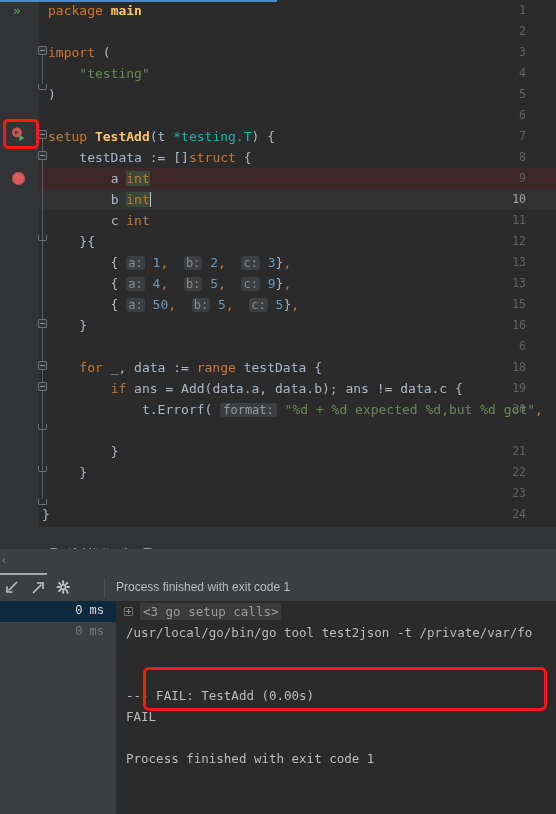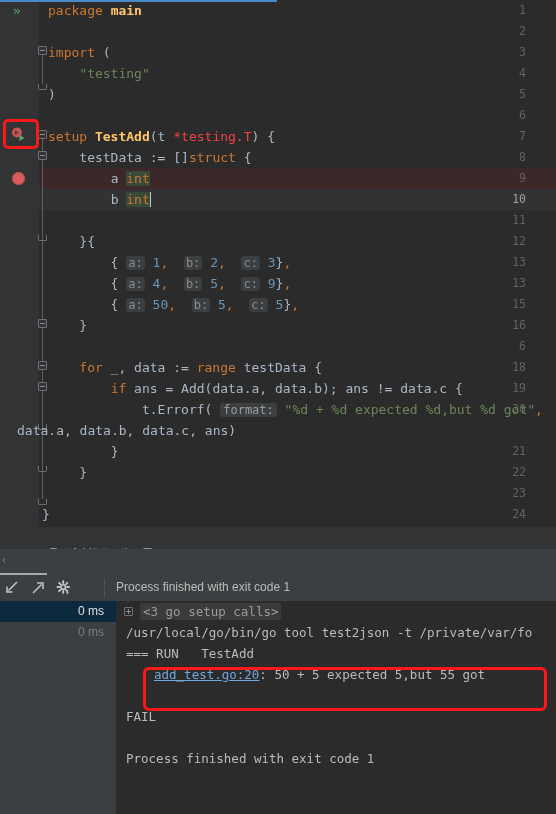--- a/index.html
+++ b/index.html
@@ -48,21 +48,21 @@
   .rowbg{position:absolute;left:0;width:556px;height:21px;}
   .bg-bp{background:#3c2729;}
   .bg-caret{background:#323232;}
 
   
   .kw{color:#cc7832;}
   .fn{color:#ffc66d;font-weight:bold;}
   .str{color:#6a8759;}
   .num{color:#6897bb;}
   .plain{color:#a9b7c6;}
-  .ttype{color:#ef4444;}
+  .ttype{color:#14b8a6;}
   .hintbox{background:#3b3f41;color:#8c8c8c;border-radius:3px;padding:0 2px;font-size:12px;}
   .hintfmt{background:#3b3f41;color:#9b9b9b;border-radius:3px;padding:0 3px;font-size:12px;}
   .hl-int{background:#3a4a3a;}
   .caret{display:inline-block;width:1px;height:15px;background:#c6c6c6;vertical-align:-3px;}
 
   
   .breadcrumb{position:absolute;left:0;top:527px;width:556px;height:22px;background:#313335;
               font-family:"Liberation Sans",sans-serif;font-size:11.5px;color:#a9a9a9;}
   .breadcrumb span{position:absolute;left:50px;top:19px;}
 
@@ -77,21 +77,21 @@
   .con-toolbar{position:absolute;left:0;top:0;width:556px;height:26px;background:#3c3f41;}
   .con-status{position:absolute;left:116px;top:5px;font-family:"Liberation Sans",sans-serif;
               font-size:12px;color:#bbbbbb;}
   .ticon{position:absolute;top:5px;width:16px;height:16px;}
   .tsep{position:absolute;left:104px;top:3px;width:1px;height:20px;background:#4f5255;}
 
   .con-left{position:absolute;left:0;top:26px;width:116px;height:213px;background:#3c3f41;}
   .con-body{position:absolute;left:116px;top:26px;width:440px;height:213px;background:#2b2b2b;overflow:hidden;}
 
   .trow{position:absolute;left:0;width:116px;height:21px;line-height:21px;
-        text-align:right;font-family:Liberation Sans, sans-serif;font-size:12px;}
+        text-align:right;font-family:Liberation Mono, monospace;font-size:12px;}
   .trow.sel{background:#0d293e;color:#e0e0e0;}
   .trow span{padding-right:12px;}
   .trow.dim{color:#7a7d80;}
 
   .cline{position:absolute;left:0;height:21px;line-height:21px;font-size:12.5px;
          white-space:pre;color:#bbbbbb;font-family:"DejaVu Sans Mono",monospace;}
   .cfold{position:absolute;left:8px;top:6px;width:9px;height:9px;border:1px solid #6e7174;
          box-sizing:border-box;border-radius:1px;}
   .cfold:before{content:"";position:absolute;left:1px;top:3px;width:5px;height:1px;background:#8b8f91;}
   .cfold:after{content:"";position:absolute;left:3px;top:1px;width:1px;height:5px;background:#8b8f91;}
@@ -177,39 +177,39 @@
       <div class="row" style="top:84px"><span class="plain">)</span></div>
 
       <div class="row" style="top:126px"><span class="kw">setup</span> <span class="fn">TestAdd</span><span class="plain">(</span><span class="plain">t</span> <span class="ttype">*testing.T</span><span class="plain">) {</span></div>
 
       <div class="row" style="top:147px">    <span class="plain">testData</span> := []<span class="kw">struct</span> {</div>
 
       <div class="row" style="top:189px">        <span class="plain">b</span> <span class="kw hl-int">int</span><span class="caret"></span></div>
 
       <div class="row" style="top:168px">        <span class="plain">a</span> <span class="kw hl-int">int</span></div>
 
+      <div class="row" style="top:210px">        <span class="plain">c</span> <span class="kw">int</span></div>
 
       <div class="row" style="top:231px">    <span class="plain">}{</span></div>
 
       <div class="row" style="top:252px">        { <span class="hintbox">a:</span> <span class="num">1</span><span class="kw">,</span>  <span class="hintbox">b:</span> <span class="num">2</span><span class="kw">,</span>  <span class="hintbox">c:</span> <span class="num">3</span>}<span class="kw">,</span></div>
 
       <div class="row" style="top:273px">        { <span class="hintbox">a:</span> <span class="num">4</span><span class="kw">,</span>  <span class="hintbox">b:</span> <span class="num">5</span><span class="kw">,</span>  <span class="hintbox">c:</span> <span class="num">9</span>}<span class="kw">,</span></div>
 
       <div class="row" style="top:294px">        { <span class="hintbox">a:</span> <span class="num">50</span><span class="kw">,</span>  <span class="hintbox">b:</span> <span class="num">5</span><span class="kw">,</span>  <span class="hintbox">c:</span> <span class="num">5</span>}<span class="kw">,</span></div>
 
       <div class="row" style="top:315px">    <span class="plain">}</span></div>
 
 
       <div class="row" style="top:357px">    <span class="kw">for</span> _, data := <span class="kw">range</span> <span class="plain">testData</span> {</div>
 
       <div class="row" style="top:378px">        <span class="kw">if</span> ans = <span class="plain">Add</span>(data.a, data.b); ans != data.c {</div>
 
       <div class="row" style="top:399px">            <span class="plain">t.Errorf(</span> <span class="hintfmt">format:</span> <span class="str">"%d + %d expected %d,but %d got"</span><span class="kw">,</span></div>
 
-      <div class="row" style="top:420px;left:-31px"><span class="plain">data.a, data.b, data.c, ans)</span></div>
 
       <div class="row" style="top:441px">        <span class="plain">}</span></div>
 
       <div class="row" style="top:462px">    <span class="plain">}</span></div>
 
       <div class="row" style="top:504px;left:-6px"><span class="plain">}</span></div>
     </div>
   </div>
 
   <div class="anno-run"></div>
@@ -254,22 +254,21 @@
 
     <div class="con-left">
       <div class="trow sel" style="top:0px"><span>0 ms</span></div>
       <div class="trow dim" style="top:21px"><span>0 ms</span></div>
     </div>
 
     <div class="con-body">
       <div class="cfold"></div>
       <div class="cline" style="top:0px;left:24px"><span class="setup">&lt;3 go setup calls&gt;</span></div>
       <div class="cline" style="top:21px;left:10px">/usr/local/go/bin/go tool test2json -t /private/var/fo</div>
-      <div class="cline" style="top:42px;left:10px">=== RUN   TestAdd</div>
-      <div class="cline" style="top:63px;left:38px"><span class="link">add_test.go:20</span><span>: 50 + 5 expected 5,but 55 got</span></div>
+      <div class="cline" style="top:84px;left:10px">--- FAIL: TestAdd (0.00s)</div>
       <div class="cline" style="top:105px;left:10px">FAIL</div>
       <div class="cline" style="top:147px;left:10px">Process finished with exit code 1</div>
     </div>
   </div>
 
   <div class="anno-con"></div>
 
 </div>
 
 </body></html>

